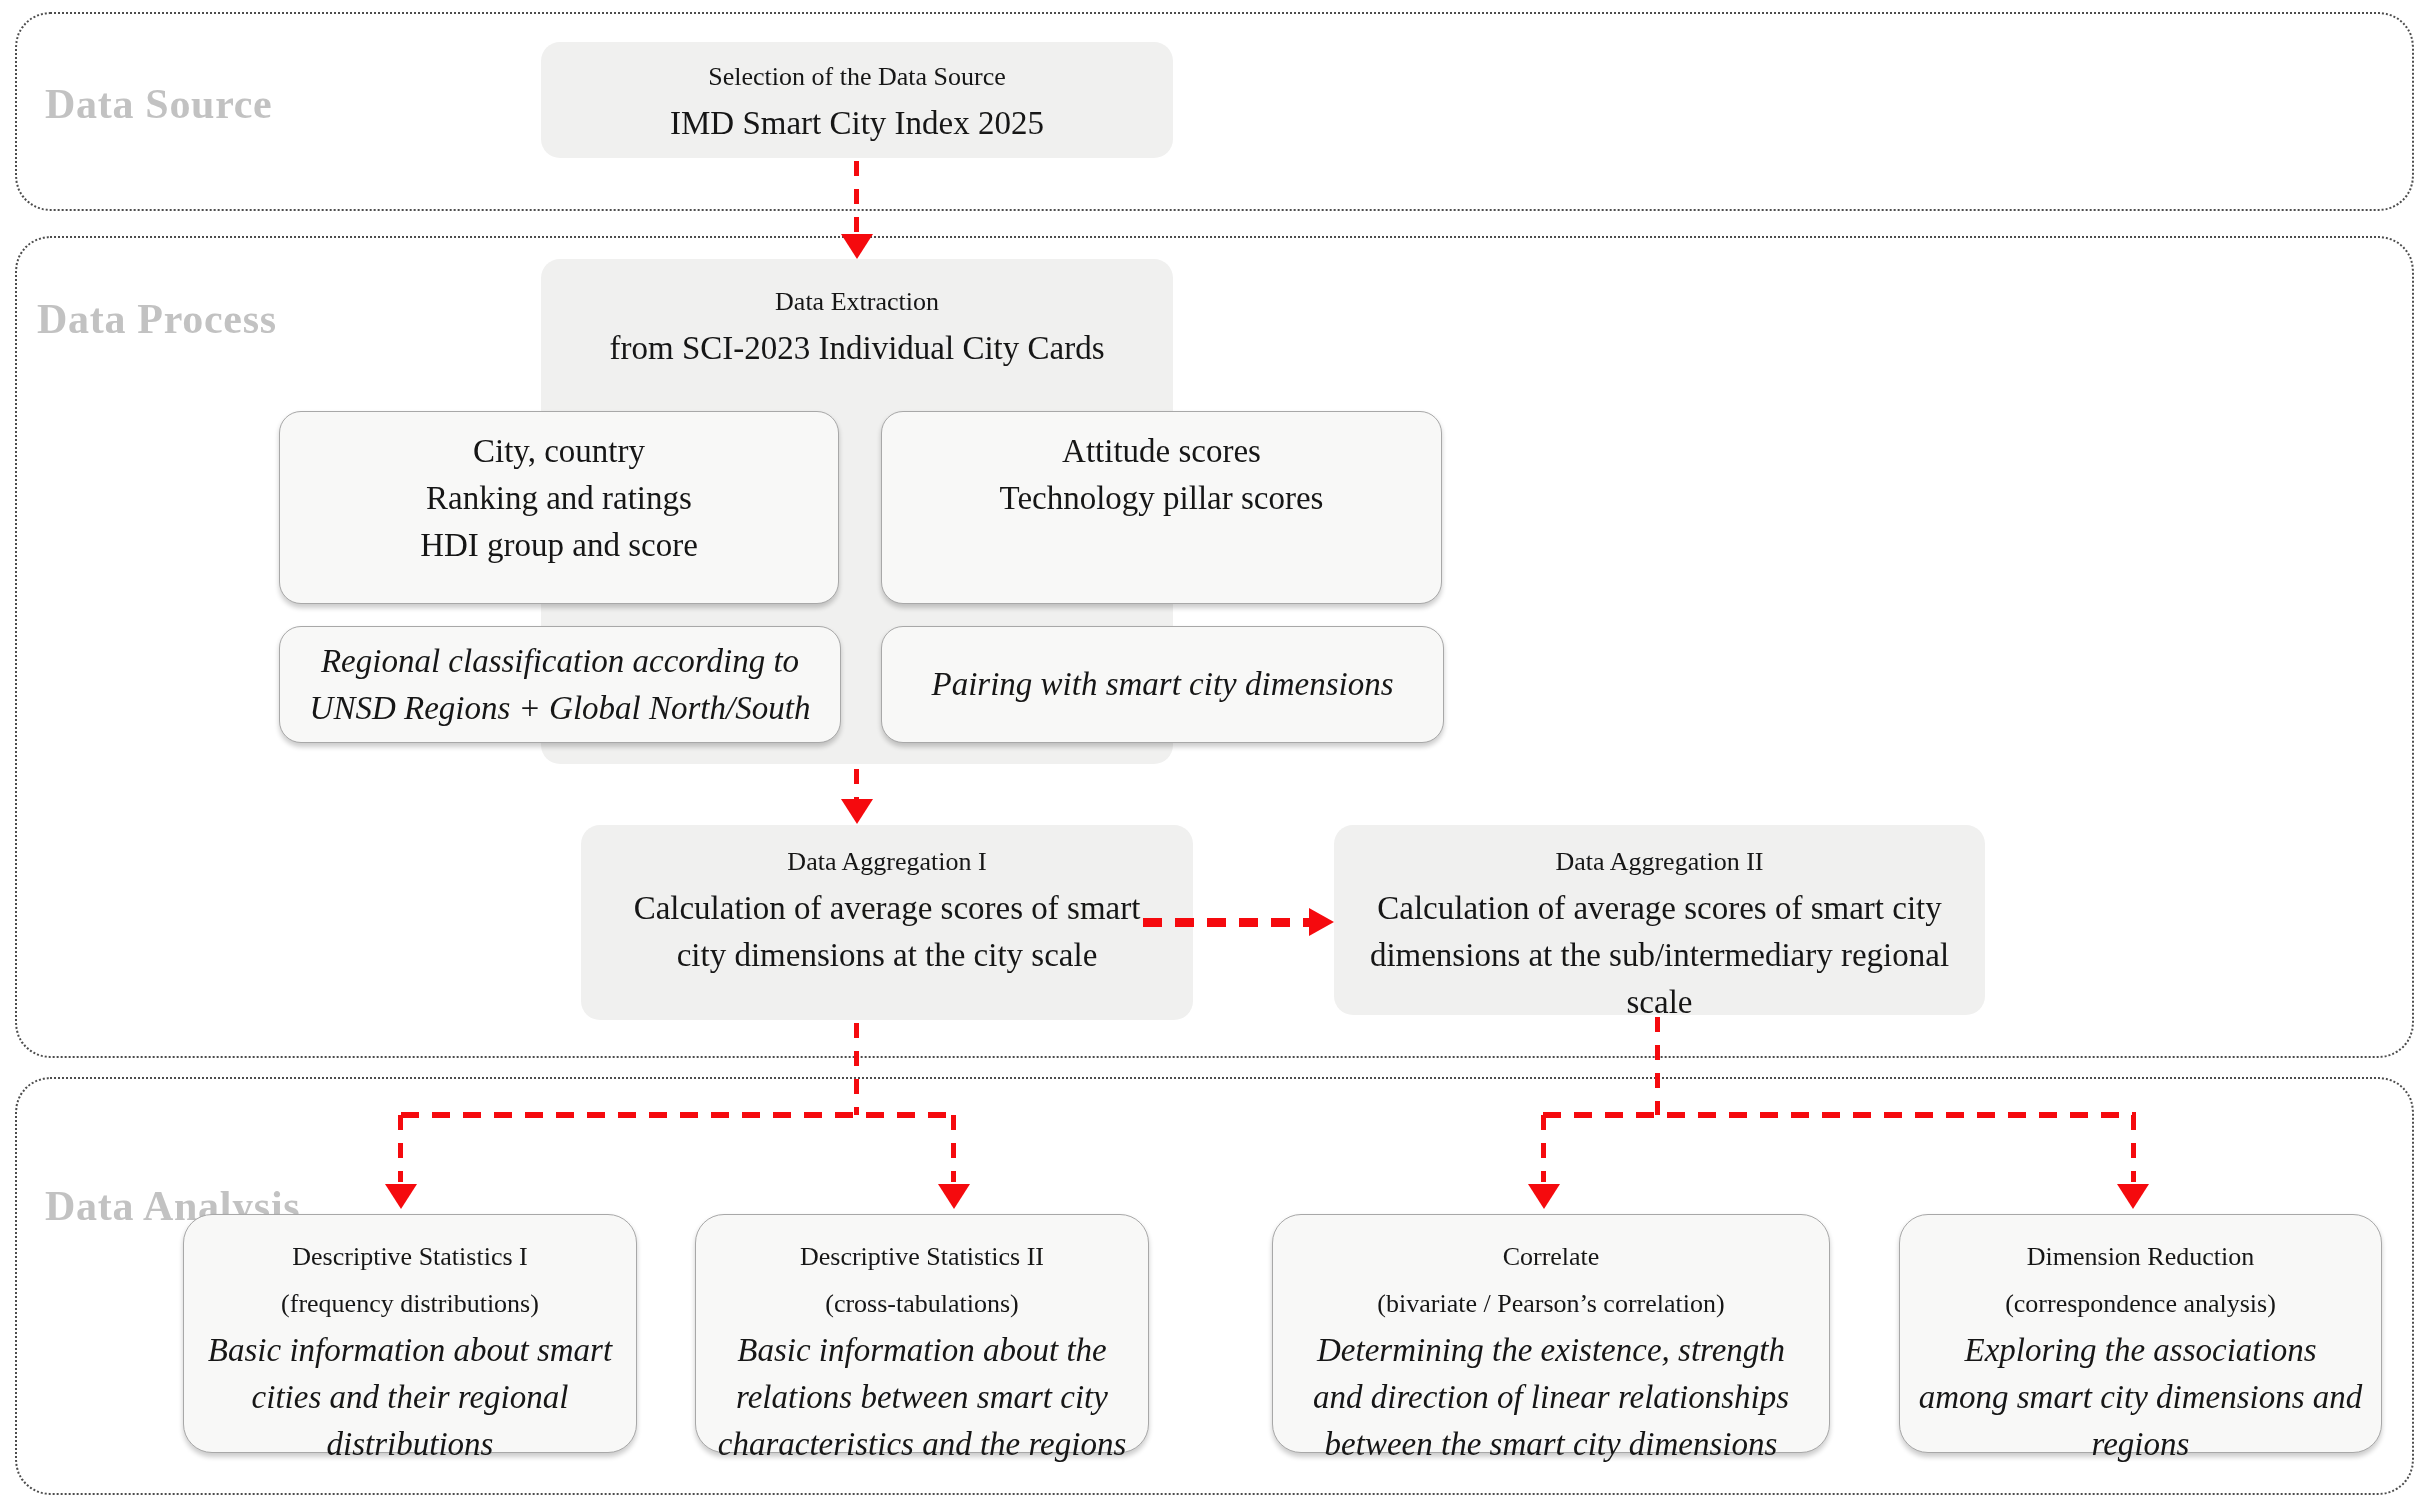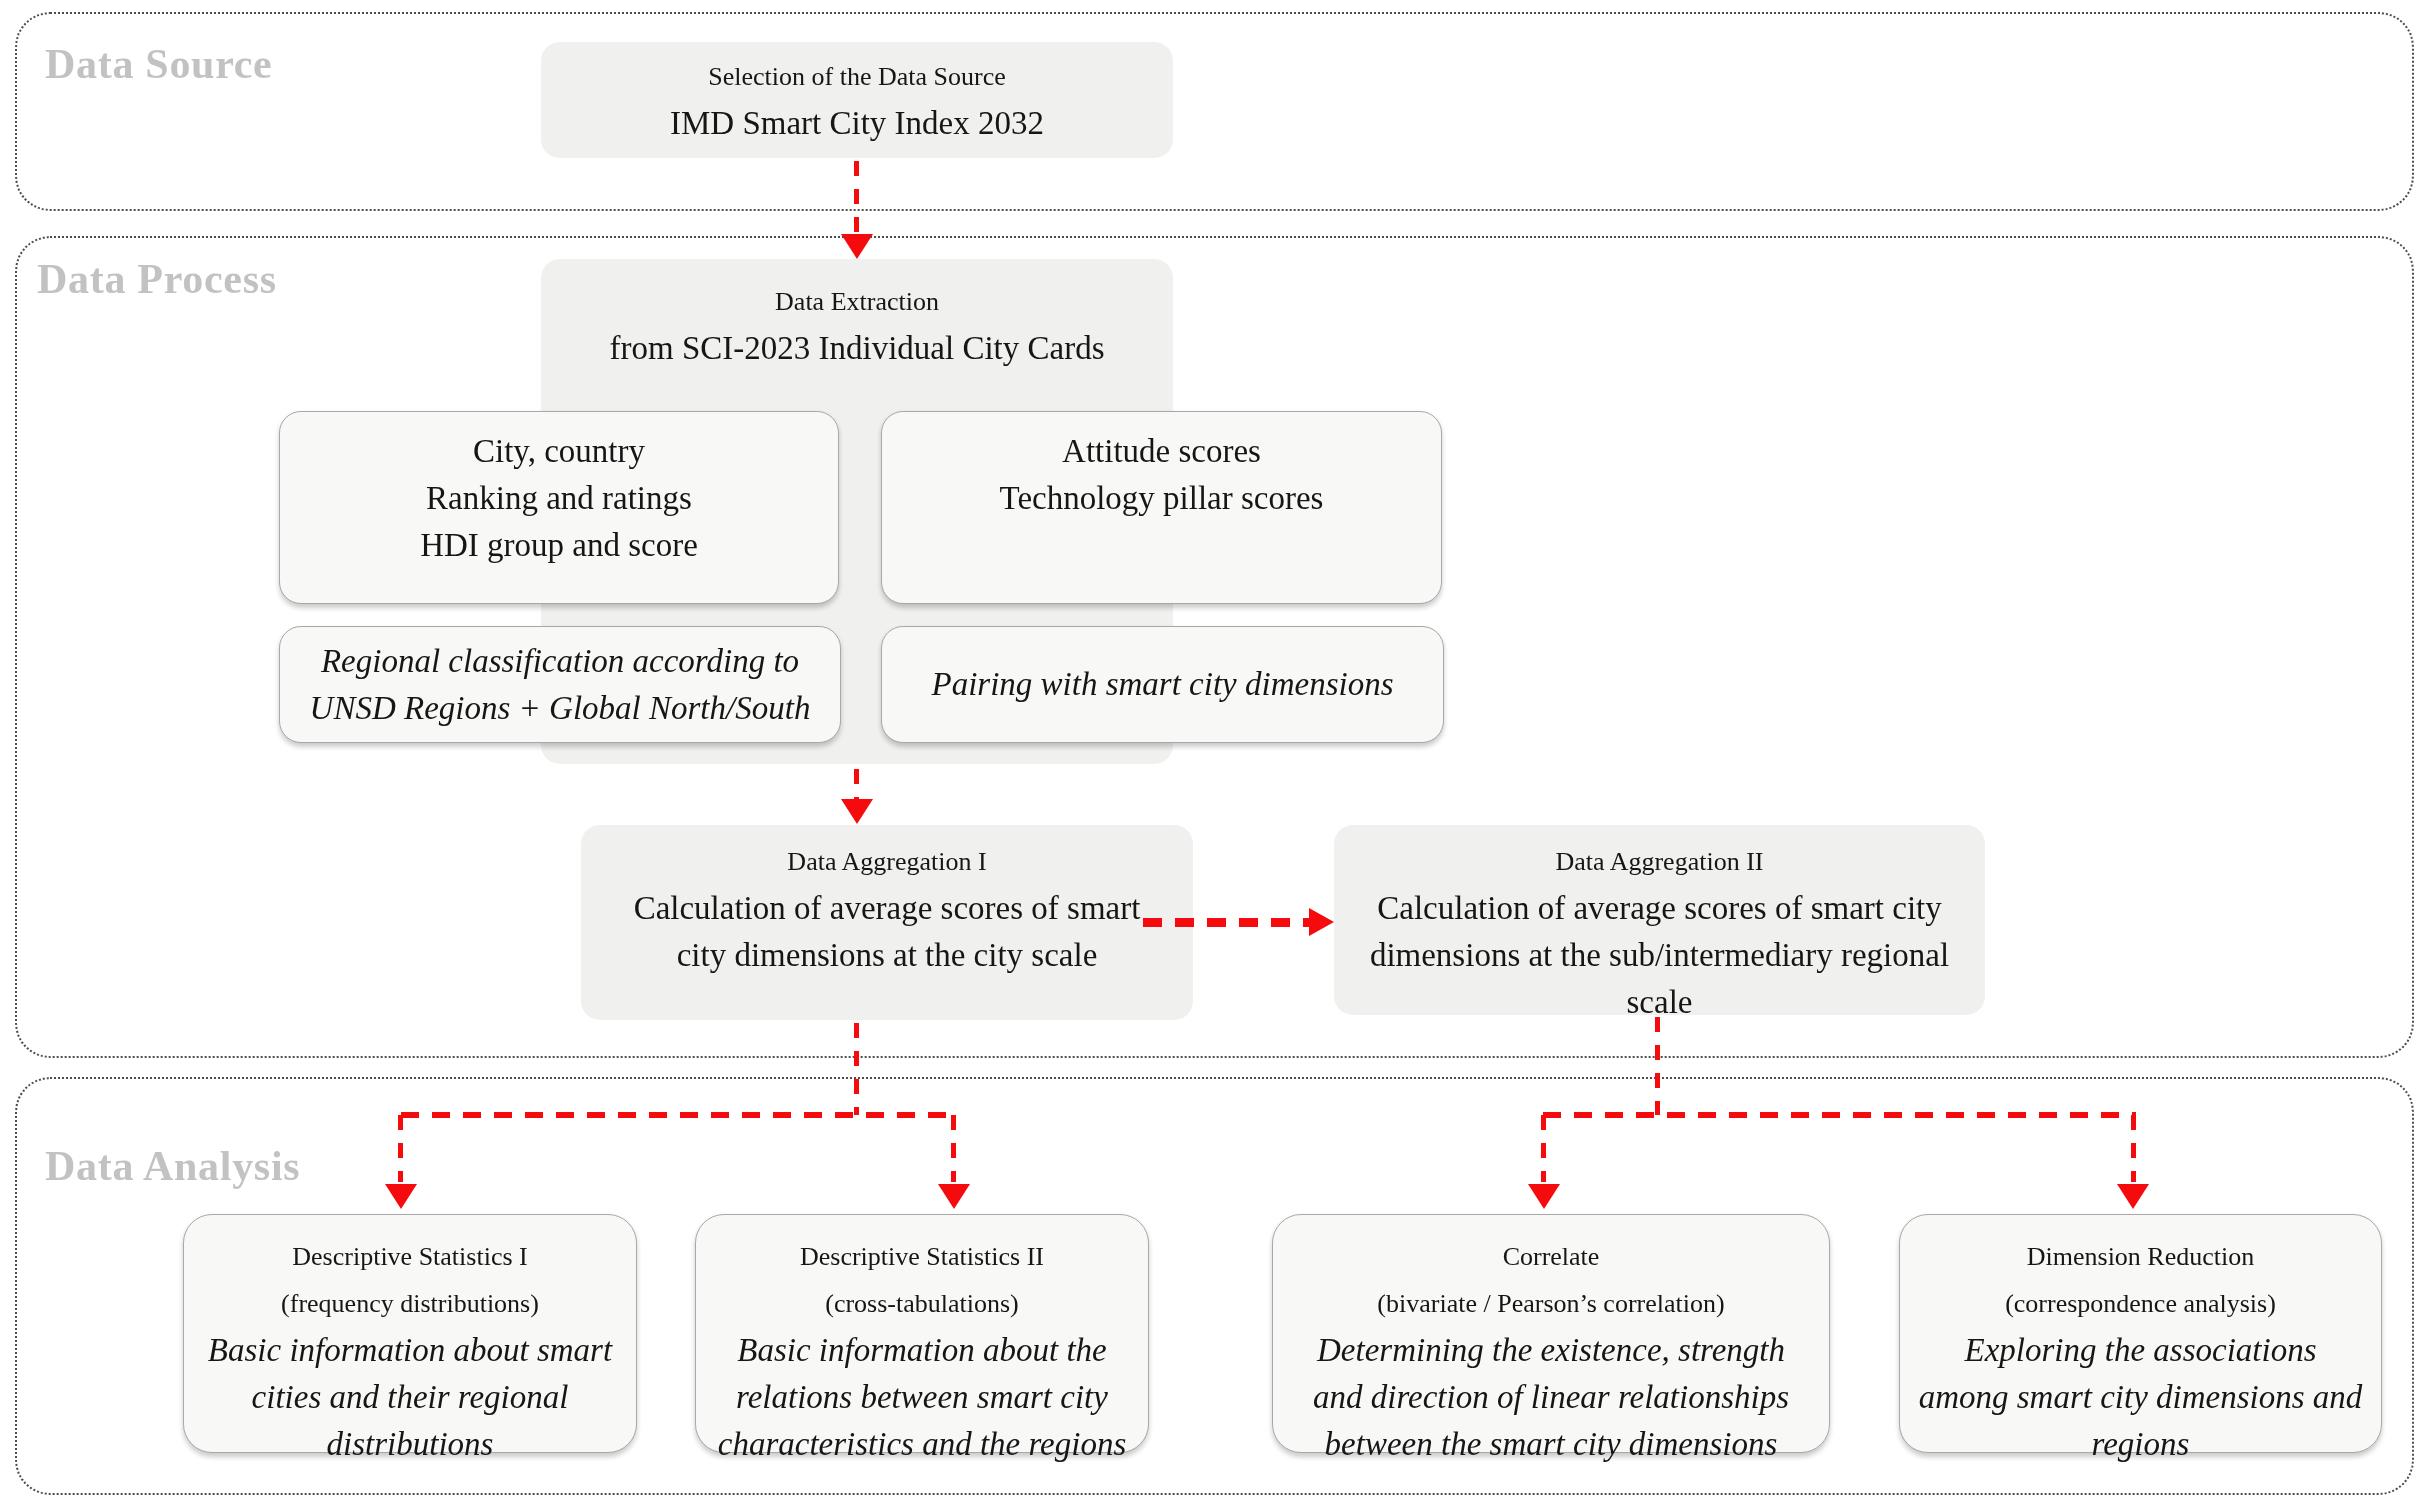--- a/index.html
+++ b/index.html
@@ -13,21 +13,21 @@
   }
   html,body{margin:0;padding:0;background:#ffffff;}
   #stage{
     position:relative;width:2426px;height:1507px;background:#ffffff;overflow:hidden;
     font-family:"Liberation Serif","DejaVu Serif",serif;color:var(--ink);
   }
   .section{
     position:absolute;border:2.2px dotted var(--secborder);border-radius:35px;background:transparent;
   }
   .sec-label{
-    position:absolute;font-size:42px;font-weight:bold;color:var(--label);letter-spacing:0.7px;white-space:nowrap;
+    position:absolute;font-size:42px;font-weight:bold;color:var(--label);letter-spacing:0.7px;white-space:nowrap;margin-top:40px;
   }
   .gbox{
     position:absolute;background:var(--grayfill);border-radius:19px;text-align:center;
   }
   .wbox{
     position:absolute;background:var(--whitefill);border:1.5px solid var(--boxborder);
     border-radius:22px;text-align:center;box-shadow:0 3.7px 5.1px rgba(0,0,0,0.20);
   }
   .abox{border-radius:29px;}
   .title-line{font-weight:normal;font-size:26px;line-height:47px;white-space:nowrap;}
@@ -51,21 +51,21 @@
   <div class="section" style="left:14.6px;top:11.7px;width:2395px;height:195px;"></div>
   <div class="section" style="left:14.6px;top:236px;width:2395px;height:818px;"></div>
   <div class="section" style="left:14.6px;top:1077px;width:2395px;height:414px;"></div>
 
   <div class="sec-label" style="left:45px;top:40px;">Data Source</div>
   <div class="sec-label" style="left:37px;top:255px;">Data Process</div>
   <div class="sec-label" style="left:45px;top:1142px;">Data Analysis</div>
 
   <div class="gbox center-v" style="left:541px;top:42px;width:632px;height:116px;">
     <div class="title-line">Selection of the Data Source</div>
-    <div class="text-line">IMD Smart City Index 2032</div>
+    <div class="text-line">IMD Smart City Index 2025</div>
   </div>
 
   <div class="gbox pad-top" style="left:541px;top:259px;width:632px;height:505px;z-index:0;">
     <div class="title-line">Data Extraction</div>
     <div class="text-line">from SCI-2023 Individual City Cards</div>
   </div>
 
   <div class="wbox pad-top" style="left:279px;top:411px;width:560px;height:193px;z-index:1;padding-top:16px;">
     <div class="text-line">City, country</div>
     <div class="text-line">Ranking and ratings</div>

